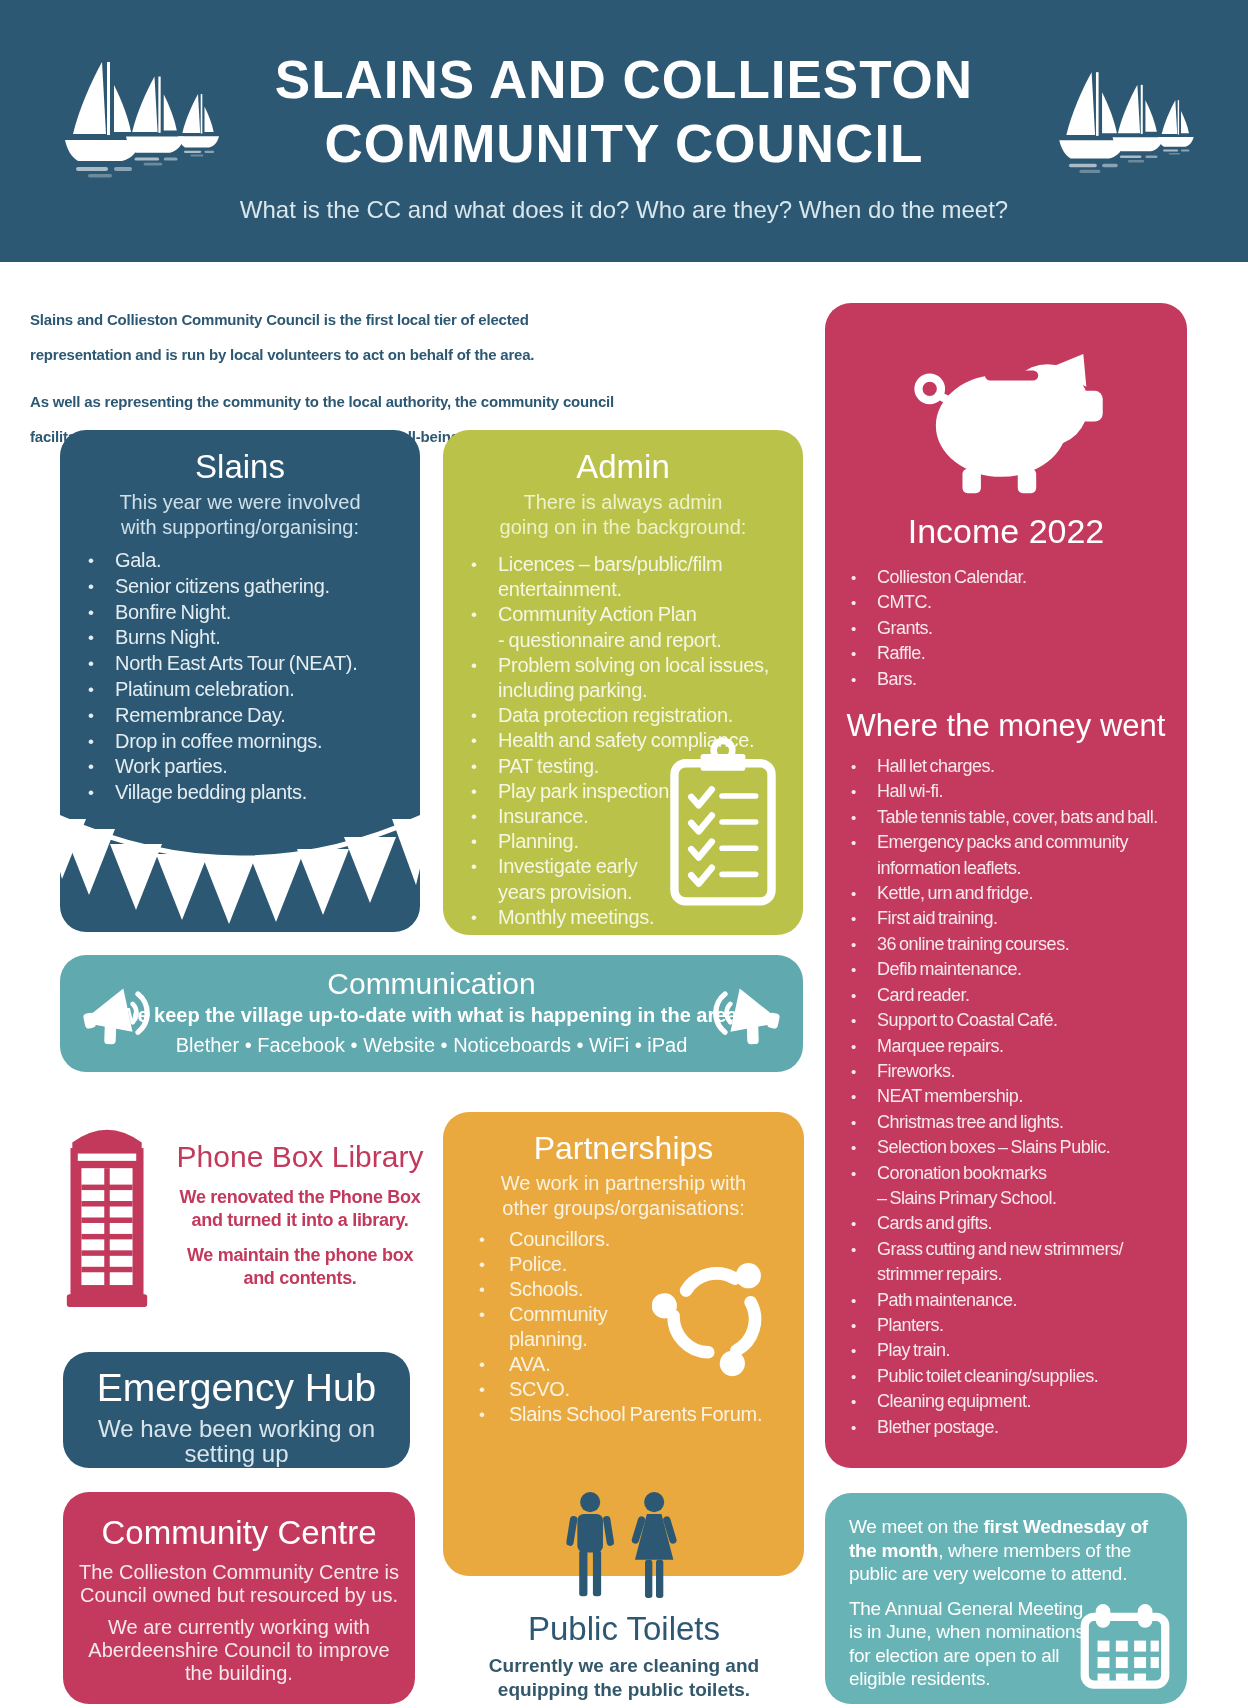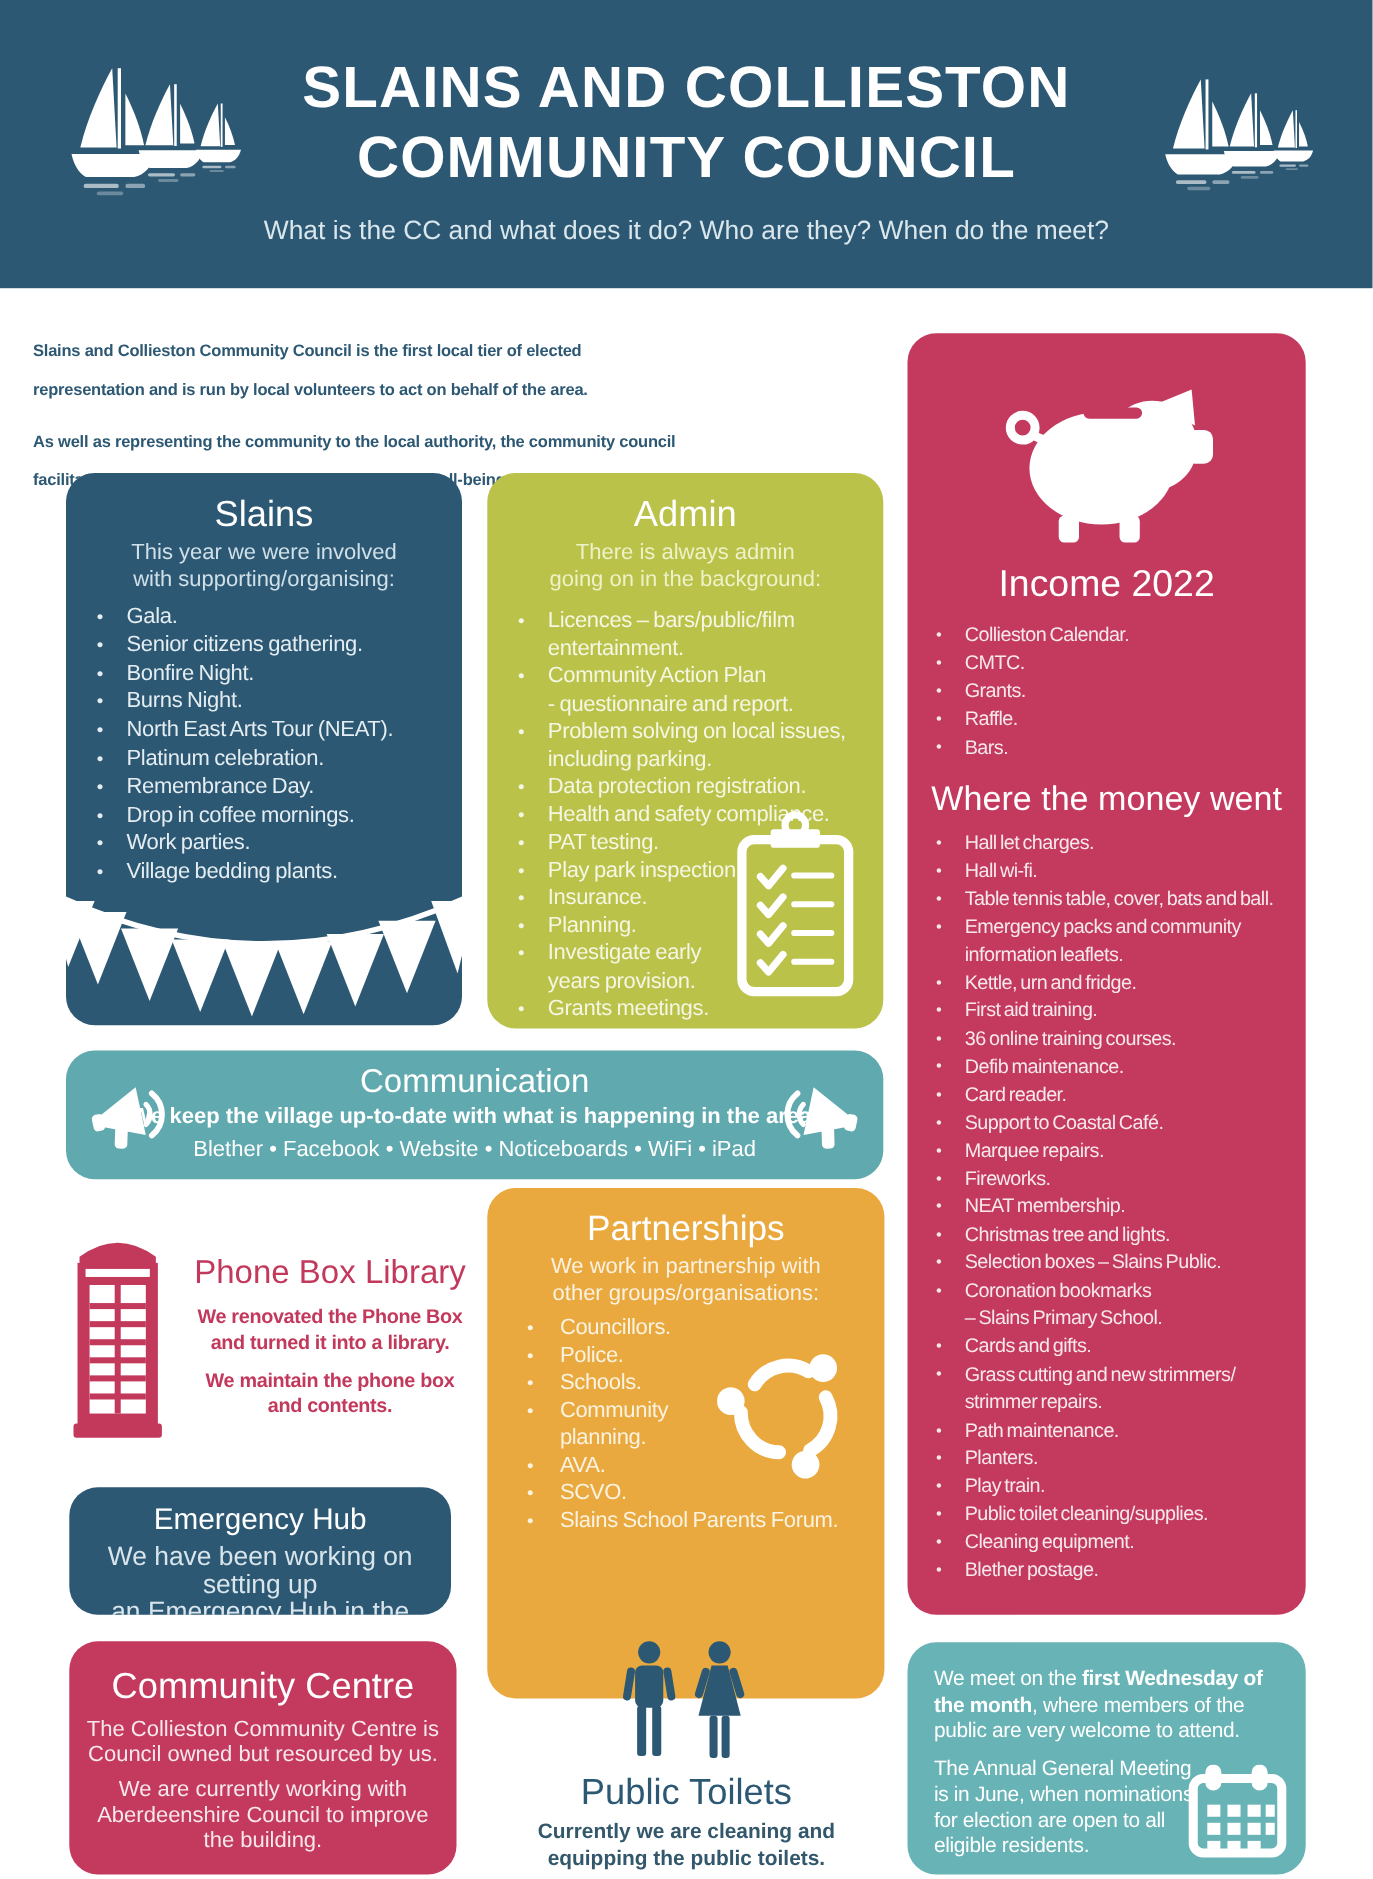--- a/index.html
+++ b/index.html
@@ -65,31 +65,31 @@
 
   
   .phonebox-sec { position:absolute; left:60px; top:1098px; width:360px; height:235px; }
   .phonebox-icon { position:absolute; left:5px; top:7px; }
   .pb-text { position:absolute; left:95px; top:42px; width:290px; text-align:center; color:#c2395c; }
   .pb-text h2 { margin:0; font-weight:400; font-size:30px; color:#c2395c; }
   .pb-text p { margin:12px 0 0; font-weight:700; font-size:18px; line-height:23px;
                letter-spacing:-0.3px; white-space:pre-line; }
 
   
-  .partnerships { left:443px; top:1080px; width:361px; height:464px; background:#e9a93e; }
+  .partnerships { left:443px; top:1112px; width:361px; height:464px; background:#e9a93e; }
   .partnerships h2 { margin-top:18px; font-size:32px; }
   .partnerships .lead { color:rgba(255,255,255,0.85); }
   .pt-icon { float:right; margin:30px 26px 0 0; }
   .partnerships ul.blist { margin-top:6px; color:#fbf3e2; }
   .partnerships ul.blist li { padding-left:66px; line-height:25px; }
   .partnerships ul.blist li::before { left:36px; }
 
   
   .emergency { left:63px; top:1352px; width:347px; height:116px; background:#2d5873; }
-  .emergency h2 { margin-top:14px; font-size:27px; }
+  .emergency h2 { margin-top:14px; font-size:39px; }
   .emergency p { margin:6px 0 0; text-align:center; color:#d8e5ec; font-size:24px; line-height:25px; white-space:pre-line; }
 
   
   .centre { left:63px; top:1492px; width:352px; height:212px; background:#c43a5e; }
   .centre h2 { margin-top:22px; font-size:33px; }
   .centre p { margin:9px 0 0; text-align:center; color:#f7e8ec; font-size:20px; line-height:23px; white-space:pre-line; }
 
   
   .toilets { position:absolute; left:444px; top:1480px; width:360px; text-align:center; }
   .toilets svg { display:block; margin:10px auto 0; }
@@ -189,21 +189,21 @@
         <li>Problem solving on local issues,
 including parking.</li>
         <li>Data protection registration.</li>
         <li>Health and safety compliance.</li>
         <li>PAT testing.</li>
         <li>Play park inspection.</li>
         <li>Insurance.</li>
         <li>Planning.</li>
         <li>Investigate early
 years provision.</li>
-        <li>Grants meetings.</li>
+        <li>Monthly meetings.</li>
       </ul>
     <svg class="admin-clipboard" width="112" height="172" viewBox="0 0 120 184">
       <rect x="8" y="28" width="104" height="148" rx="12" fill="none" stroke="#ffffff" stroke-width="9"></rect>
       <circle cx="60" cy="14" r="10" fill="none" stroke="#ffffff" stroke-width="7"></circle>
       <rect x="36" y="18" width="48" height="18" rx="3" fill="#ffffff"></rect>
       <g stroke="#ffffff" stroke-width="7" fill="none" stroke-linecap="round" stroke-linejoin="round">
         <path d="M26,64 l8,9 l14,-17"></path>
           <path d="M26,92 l8,9 l14,-17"></path>
         <path d="M26,120 l8,9 l14,-17"></path>
           <path d="M26,148 l8,9 l14,-17"></path>

